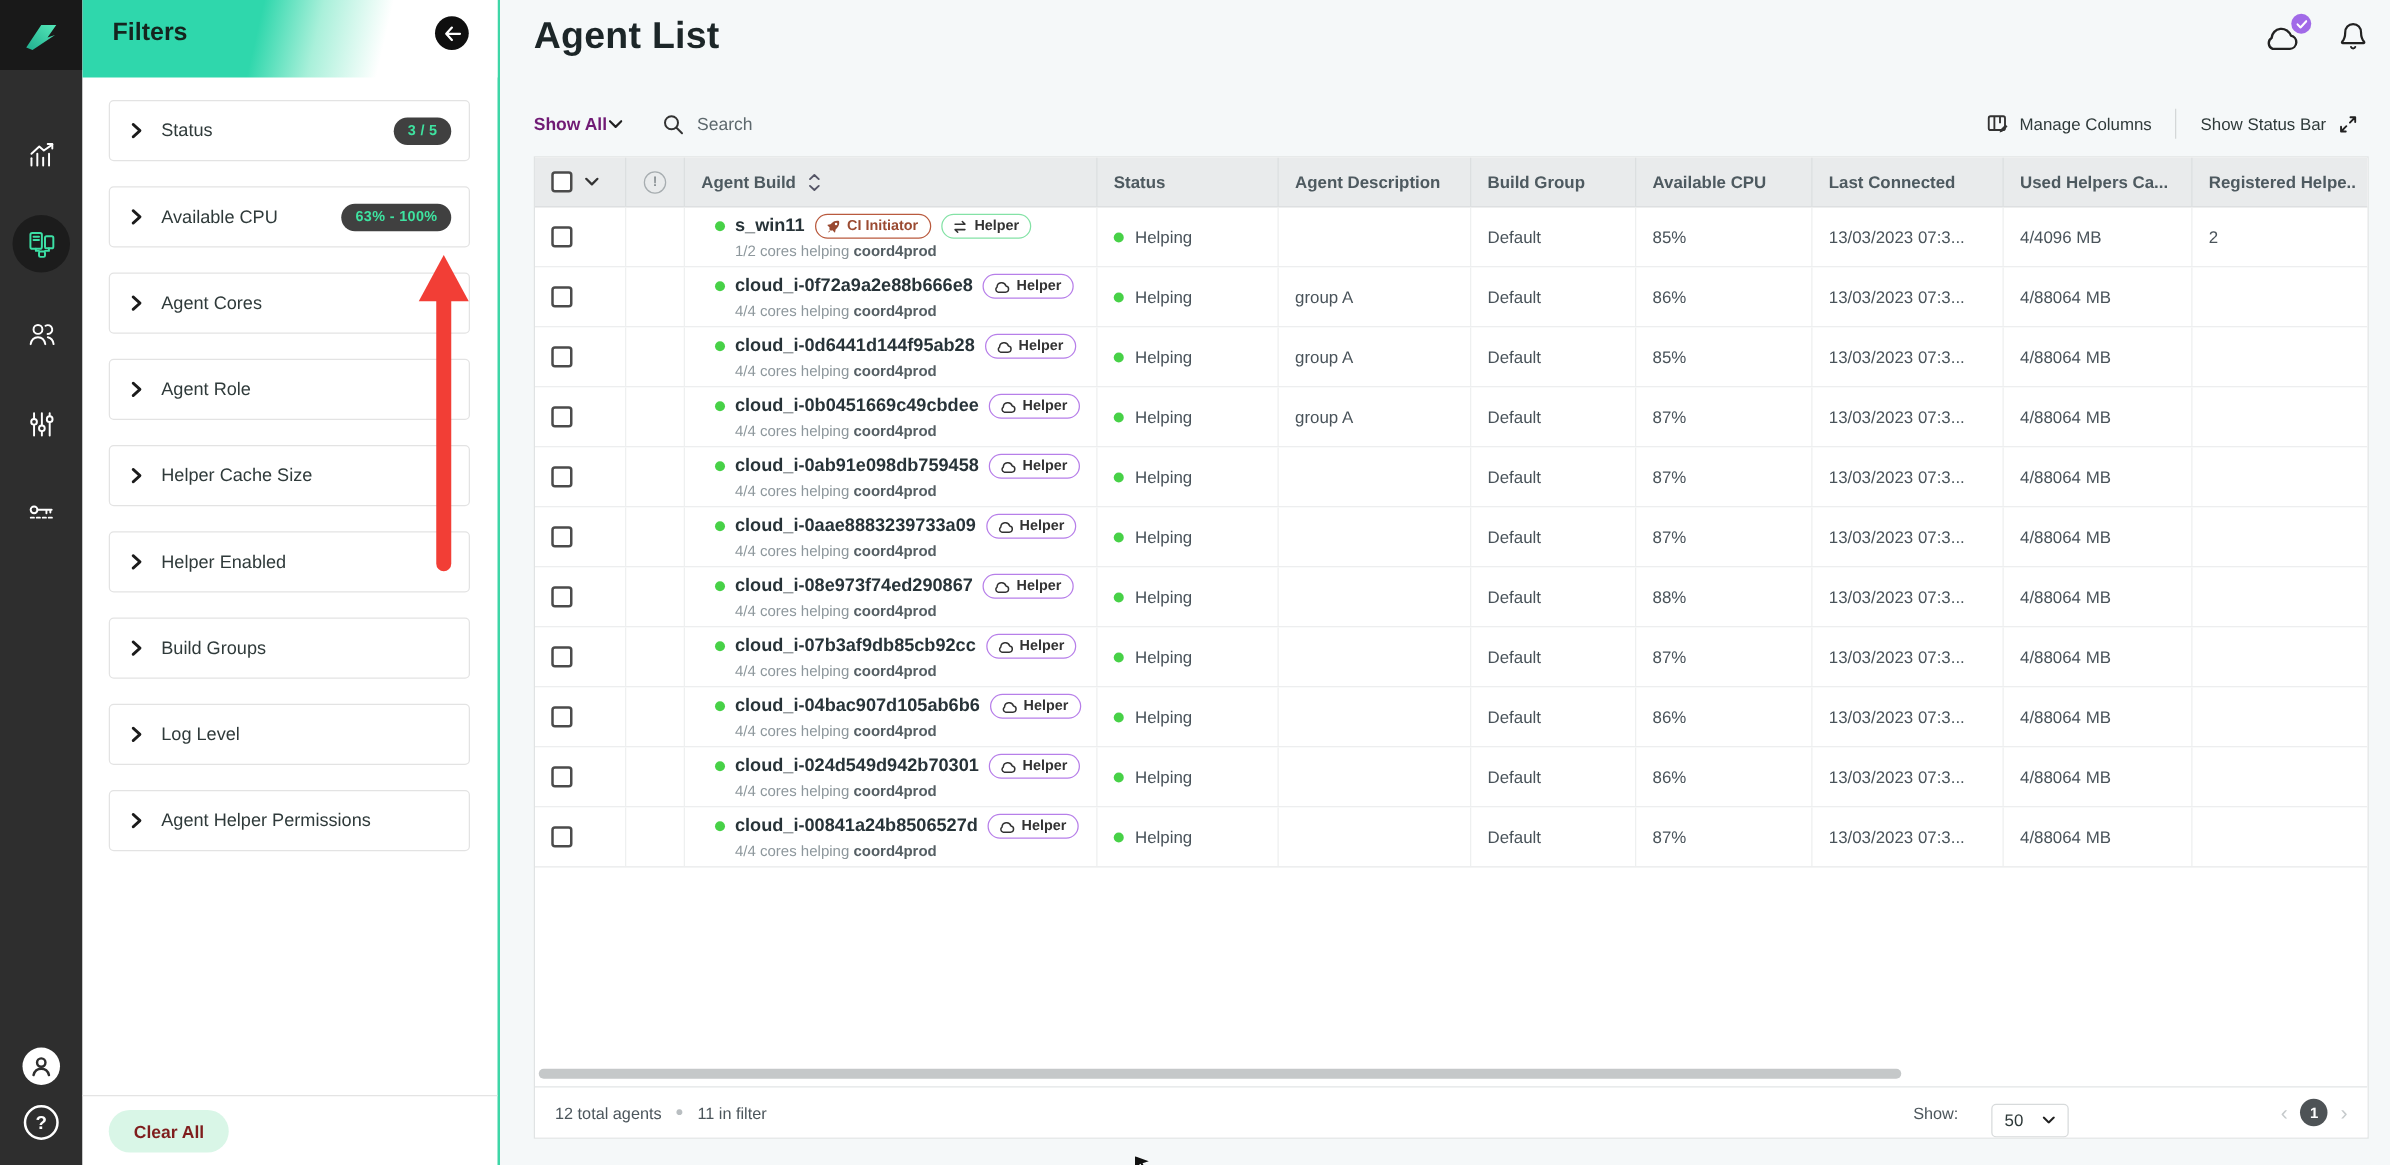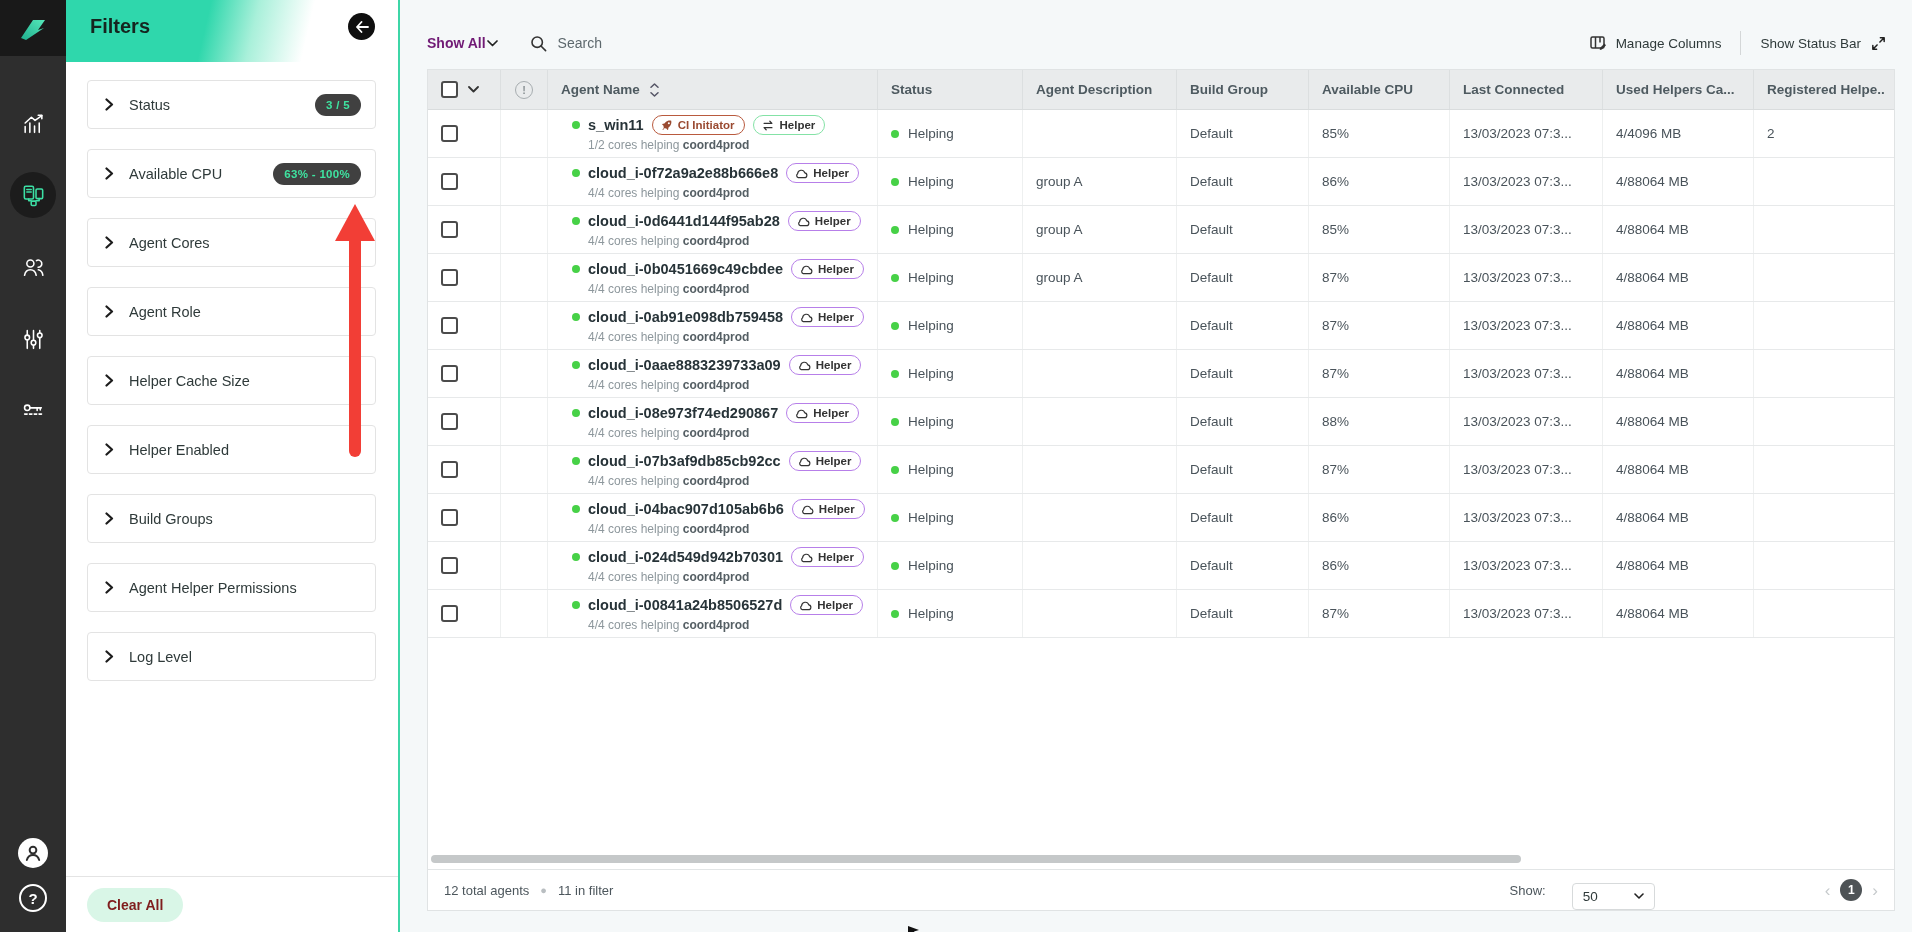--- a/index.html
+++ b/index.html
@@ -75,21 +75,21 @@
   .badge-pill.purple { border-color: #b77fe9; color: #333; }
   .b-ic { display: flex; }
   .sub-line { font-size: 12px; color: #8d979c; margin-top: 3px; padding-left: 16px; }
   .sub-line b { color: #555f64; font-weight: 700; }
 
   .hscroll { position: absolute; left: 3px; bottom: 47px; height: 8px; width: 1090px; background: #c5c8c9; border-radius: 4px; cursor: pointer; }
 
   .t-footer { margin-top: auto; height: 41px; border-top: 1px solid #e2e5e6; display: flex; align-items: center; padding: 0 16px; font-size: 13px; color: #4c565c; flex-shrink: 0; background: #fff; }
   .sep-dot { color: #b9bec1; margin: 0 11px; font-size: 11px; }
   .show-group { margin-left: auto; display: flex; align-items: center; gap: 26px; }
-  .select-box { border: 1px solid #d7dadb; border-radius: 4px; width: 83px; height: 27px; display: flex; align-items: center; padding: 0 10px; justify-content: space-between; font-size: 13.5px; color: #2f3a3a; background: #fff; cursor: pointer; margin-top: 12px; }
+  .select-box { border: 1px solid #d7dadb; border-radius: 4px; width: 62px; height: 27px; display: flex; align-items: center; padding: 0 10px; justify-content: space-between; font-size: 13.5px; color: #2f3a3a; background: #fff; cursor: pointer; margin-top: 12px; }
   .pagination { display: flex; align-items: center; gap: 10px; margin-left: 170px; }
   .pg-arrow { color: #c6cacc; font-size: 17px; line-height: 1; background: none; border: none; cursor: pointer; font-family: inherit; }
   .pg-num { width: 22px; height: 22px; border-radius: 50%; background: #4e5356; color: #fff; font-size: 12px; font-weight: 700; display: flex; align-items: center; justify-content: center; }
 
   
   .red-arrow { position: absolute; left: 335px; top: 204px; width: 40px; height: 253px; pointer-events: none; z-index: 50; }
   .red-arrow .head { width: 0; height: 0; border-left: 20px solid transparent; border-right: 20px solid transparent; border-bottom: 37px solid #f23e36; }
   .red-arrow .shaft { position: absolute; top: 36px; left: 14px; width: 12px; height: 217px; background: #f23e36; border-radius: 0 0 6px 6px; }
 
   .cursor-mark { position: absolute; left: 908px; top: 922px; z-index: 60; pointer-events: none; }
@@ -247,37 +247,58 @@
             </svg>
           </span>
           <span class="f-label">Build Groups</span>
         </div>
         <div class="filter-card">
           <span class="f-chev">
             <svg width="9" height="13" viewBox="0 0 9 13" fill="none" stroke="#1c1c1c" stroke-width="2.2" stroke-linecap="round" stroke-linejoin="round">
               <path d="M1.5 1.5 7 6.5l-5.5 5"></path>
             </svg>
           </span>
+          <span class="f-label">Log Level</span>
+        </div>
+        <div class="filter-card">
+          <span class="f-chev">
+            <svg width="9" height="13" viewBox="0 0 9 13" fill="none" stroke="#1c1c1c" stroke-width="2.2" stroke-linecap="round" stroke-linejoin="round">
+              <path d="M1.5 1.5 7 6.5l-5.5 5"></path>
+            </svg>
+          </span>
           <span class="f-label">Agent Helper Permissions</span>
-        </div>
-        <div class="filter-card">
-          <span class="f-chev">
-            <svg width="9" height="13" viewBox="0 0 9 13" fill="none" stroke="#1c1c1c" stroke-width="2.2" stroke-linecap="round" stroke-linejoin="round">
-              <path d="M1.5 1.5 7 6.5l-5.5 5"></path>
-            </svg>
-          </span>
-          <span class="f-label">Log Level</span>
         </div>
       </div>
     <div class="filters-footer">
       <button class="clear-all">Clear All</button>
     </div>
   </aside>
 
   <main class="main">
+    <div class="main-top">
+      <h1 class="page-title">Agent List</h1>
+      <div class="top-icons">
+        <span class="cloud-wrap">
+          <svg width="34" height="27" viewBox="0 0 32 25">
+              <path d="M9.5 21.5h13a5 5 0 0 0 .8-9.9 7.5 7.5 0 0 0-14.6 1.8A4.6 4.6 0 0 0 9.5 21.5z" stroke="#222" stroke-width="1.8" fill="none" stroke-linejoin="round"></path>
+            </svg>
+          <span class="badge-check">
+            <svg width="9" height="7" viewBox="0 0 9 7">
+                <path d="M1 3.5 3.4 6 8 1" stroke="#fff" stroke-width="1.7" fill="none" stroke-linecap="round" stroke-linejoin="round"></path>
+              </svg>
+          </span>
+        </span>
+        <span class="bell-wrap">
+          <svg width="25" height="27" viewBox="0 0 24 26">
+              <path d="M12 3.2c-3.7 0-6.1 2.9-6.1 6.4 0 4.1-1.2 5.9-2.4 7.2-.3.4 0 1 .5 1h16c.5 0 .8-.6.5-1-1.2-1.3-2.4-3.1-2.4-7.2 0-3.5-2.4-6.4-6.1-6.4z" stroke="#222" stroke-width="1.7" fill="none" stroke-linejoin="round"></path>
+              <path d="M10.4 20.8a1.7 1.7 0 0 0 3.2 0" stroke="#222" stroke-width="1.6" fill="none" stroke-linecap="round"></path>
+            </svg>
+        </span>
+      </div>
+    </div>
 
     <div class="toolbar">
       <span class="show-all">
         <span>Show All</span>
         <svg width="11" height="7" viewBox="0 0 11 7">
             <path d="M1 1l4.5 4.5L10 1" stroke="#222" stroke-width="1.7" fill="none" stroke-linecap="round" stroke-linejoin="round"></path>
           </svg>
       </span>
       <span class="search-box">
         <svg width="17" height="17" viewBox="0 0 17 17">
@@ -312,21 +333,21 @@
             <span style="display:flex;cursor:pointer">
               <svg width="11" height="7" viewBox="0 0 11 7" fill="none" stroke="#333" stroke-width="1.8" stroke-linecap="round" stroke-linejoin="round">
                 <path d="M1 1l4.5 4.5L10 1"></path>
               </svg>
             </span>
           </div>
           <div class="th th-alert">
             <span class="alert-ic">!</span>
           </div>
           <div class="th">
-            <span>Agent Name</span>
+            <span>Agent Build</span>
             <span class="sort-ic">
               <svg width="9" height="14" viewBox="0 0 9 14" fill="none" stroke="#556" stroke-width="1.5" stroke-linecap="round" stroke-linejoin="round">
                 <path d="M1 4.3 4.5 1 8 4.3"></path>
                 <path d="M1 9.7 4.5 13 8 9.7"></path>
               </svg>
             </span>
           </div>
           <div class="th">
             <span>Status</span>
           </div>

